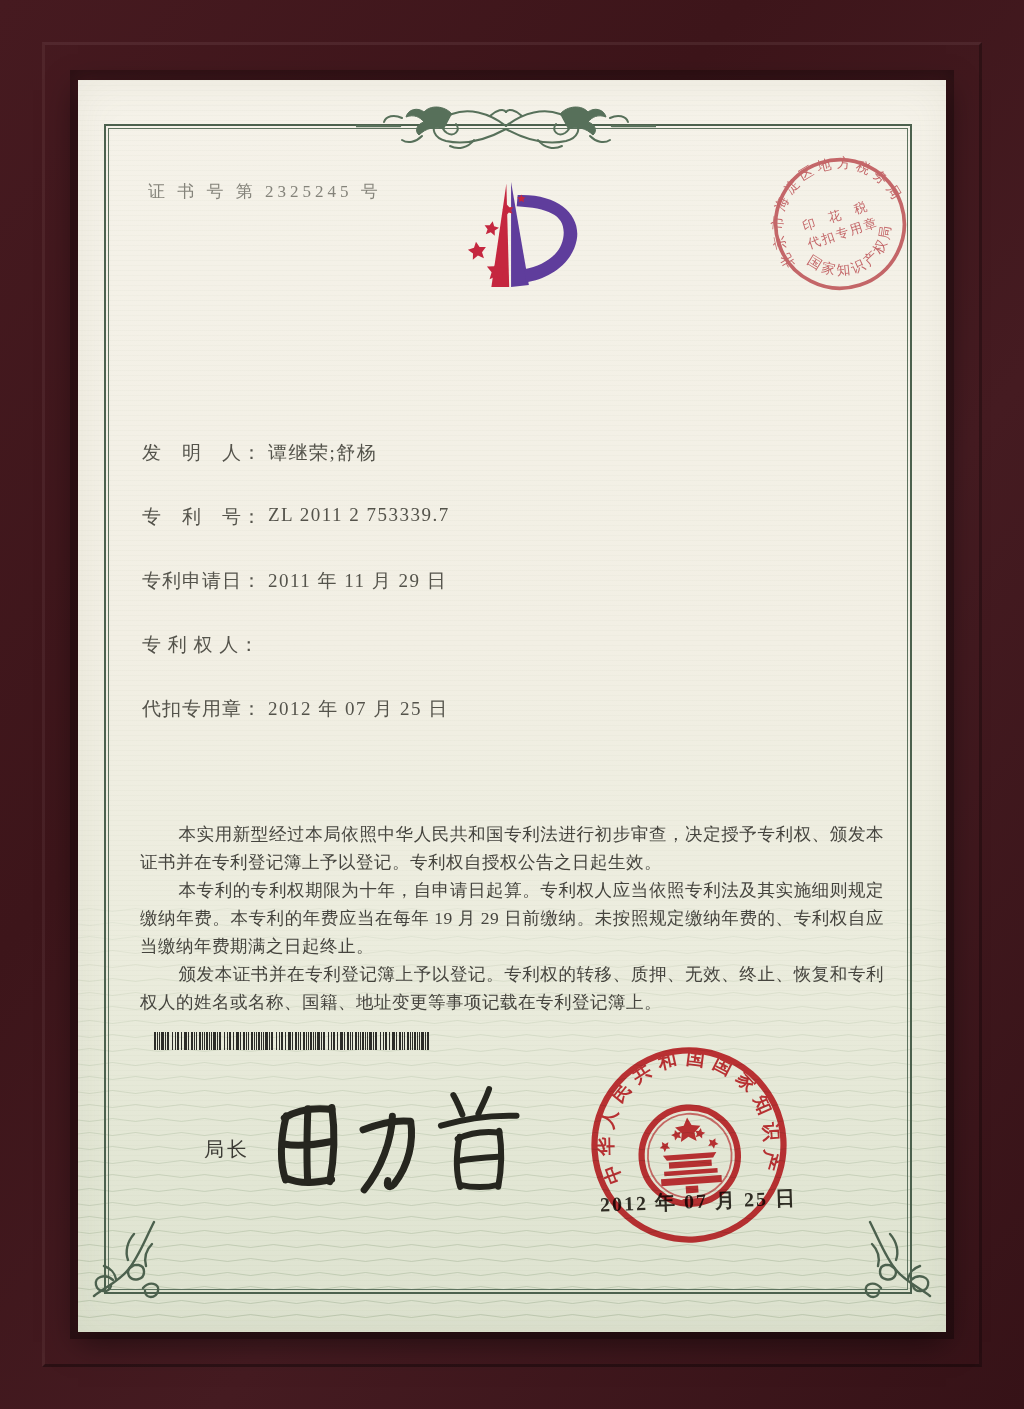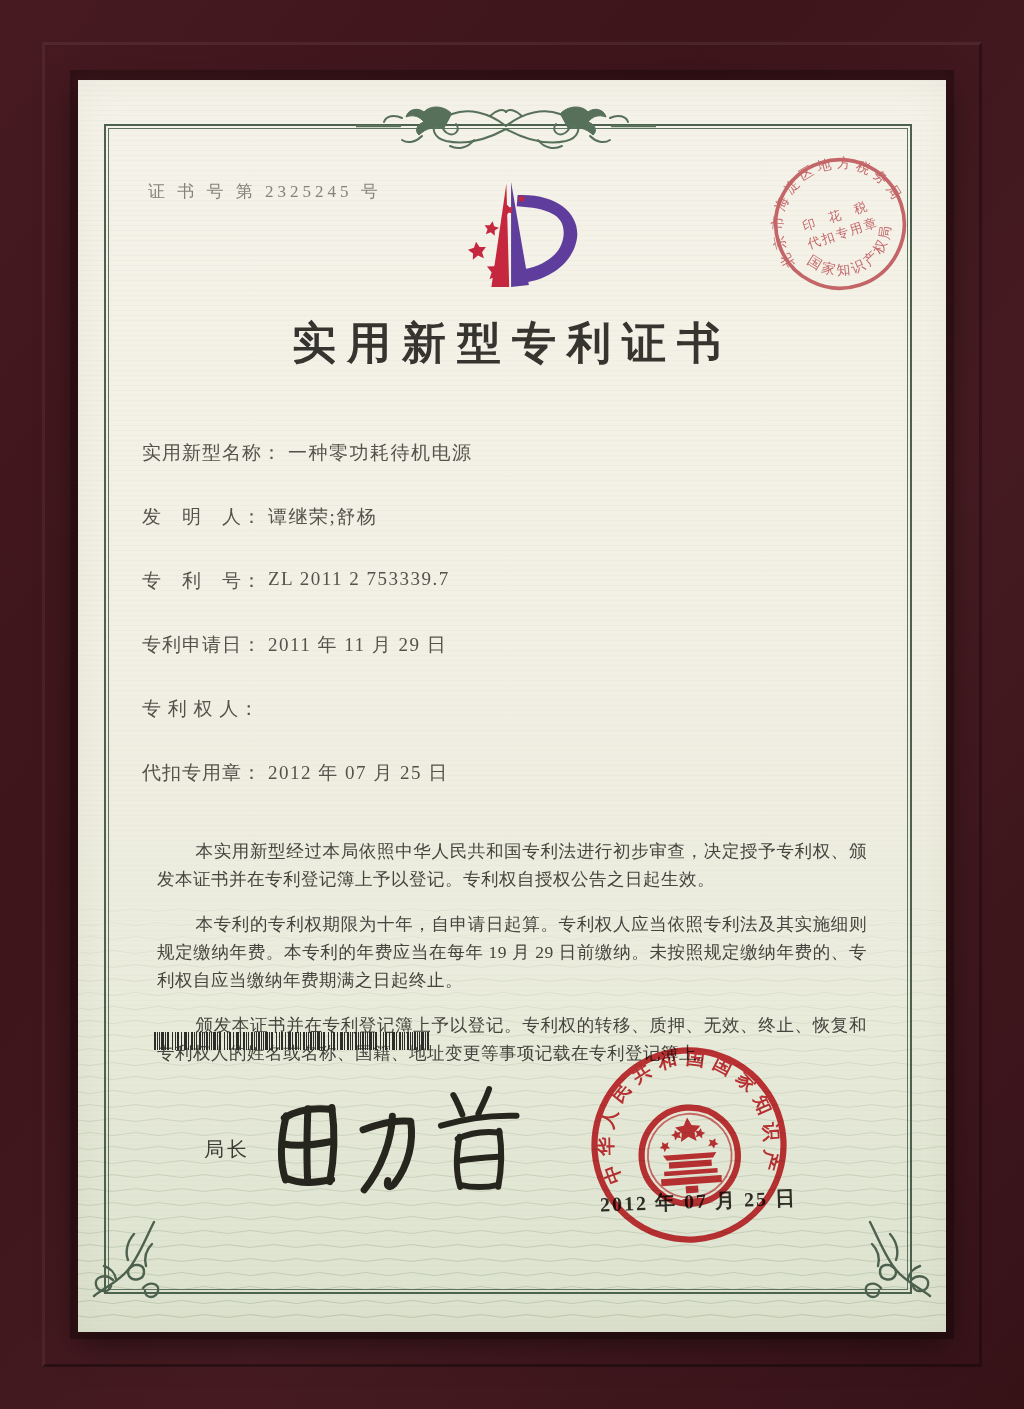--- a/index.html
+++ b/index.html
@@ -33,21 +33,21 @@
   .cert-no{position:absolute;left:70px;top:100px;font-size:17px;letter-spacing:4px;color:#84837a;z-index:4;}
   .logo{position:absolute;left:359px;top:90px;width:150px;height:142px;z-index:4;}
   .title{position:absolute;left:0;top:234px;width:100%;text-align:center;
     font-size:44px;font-weight:bold;letter-spacing:11px;color:#35342f;z-index:4;}
   .fields{position:absolute;left:64px;top:360px;width:740px;z-index:4;}
   .field-row{display:flex;margin-bottom:38px;font-size:19px;color:#54534b;letter-spacing:1px;}
   .field-row .lbl{white-space:pre;}
   .field-row .val{margin-left:6px;letter-spacing:1.5px;}
   .paragraphs{position:absolute;left:62px;top:740px;width:744px;z-index:4;
     font-size:17.5px;line-height:28px;color:#45443e;text-align:justify;letter-spacing:.5px;}
-  .paragraphs p{margin:17px;text-indent:2.2em;}
+  .paragraphs p{margin:0;text-indent:2.2em;}
   .barcode{position:absolute;left:76px;top:952px;width:282px;height:18px;z-index:4;display:flex;align-items:stretch;}
   .barcode i{display:block;background:#2c2c28;}
   .sig-label{position:absolute;left:126px;top:1056px;font-size:20px;letter-spacing:3px;color:#3c3b35;z-index:4;}
   .sig-svg{position:absolute;left:180px;top:998px;width:280px;height:138px;z-index:4;transform:rotate(-3deg);}
   .seal{position:absolute;left:504px;top:958px;width:214px;height:214px;z-index:5;opacity:.93;
     mix-blend-mode:multiply;transform:rotate(-4deg);}
   .seal-date{position:absolute;left:522px;top:1108px;font-size:20px;font-weight:600;color:#35312b;
     letter-spacing:2px;z-index:6;mix-blend-mode:multiply;transform:rotate(-2deg);}
   .footer-page{position:absolute;left:0;top:1166px;width:100%;text-align:center;
     font-size:15px;letter-spacing:3px;color:#4b4a42;z-index:4;}
@@ -152,43 +152,38 @@
     <path d="M74,14 L58,124 L77,124 Z" fill="#c5273f"></path>
     <path d="M79,12 L98,122 L79,124 Z" fill="#5f3d9c"></path>
     <path d="M86,26 C130,24 154,48 149,74 C144,100 118,116 95,119 L93,105 C115,101 133,89 135,69 C137,48 120,40 85,38 Z" fill="#5f3d9c"></path>
     <use href="#star-l" transform="translate(90,30) scale(0.45)"></use>
     <use href="#star-l" transform="translate(76,42) scale(0.62) rotate(-14)"></use>
     <use href="#star-l" transform="translate(58,62) scale(0.82) rotate(10)"></use>
     <use href="#star-l" transform="translate(43,86) scale(1.02) rotate(-8)"></use>
     <use href="#star-l" transform="translate(64,107) scale(1.18) rotate(6)"></use>
   </svg>
 
-  <div class="title">实用新型专利证书</div>
 
   <svg class="tax-stamp" viewBox="0 0 170 170">
     <circle cx="85" cy="85" r="70" fill="none" stroke="#c4525a" stroke-width="4"></circle>
     <defs>
       <path id="tax-top" d="M 27 115 A 64 64 0 1 1 143 115"></path>
       <path id="tax-bot" d="M 35 108 A 55 55 0 0 0 135 108"></path>
     </defs>
     <text font-size="15" fill="#c4525a" letter-spacing="5" font-family="'Liberation Serif',serif">
       <textPath href="#tax-top" startOffset="4">北京市海淀区地方税务局</textPath>
     </text>
     <text font-size="15" fill="#c4525a" letter-spacing="3" font-family="'Liberation Serif',serif">
       <textPath href="#tax-bot" startOffset="6">国家知识产权局</textPath>
     </text>
     <text x="85" y="80" text-anchor="middle" font-size="14" fill="#c4525a" letter-spacing="6">印 花 税</text>
     <text x="85" y="100" text-anchor="middle" font-size="14" fill="#c4525a" letter-spacing="2">代扣专用章</text>
   </svg>
 
   <div class="fields">
-    <div class="field-row">
-      <span class="lbl">实用新型名称：</span>
-      <span class="val">一种零功耗待机电源</span>
-    </div>
     <div class="field-row">
       <span class="lbl">发　明　人：</span>
       <span class="val">谭继荣;舒杨</span>
     </div>
     <div class="field-row">
       <span class="lbl">专　利　号：</span>
       <span class="val">ZL 2011 2 753339.7</span>
     </div>
     <div class="field-row">
       <span class="lbl">专利申请日：</span>

